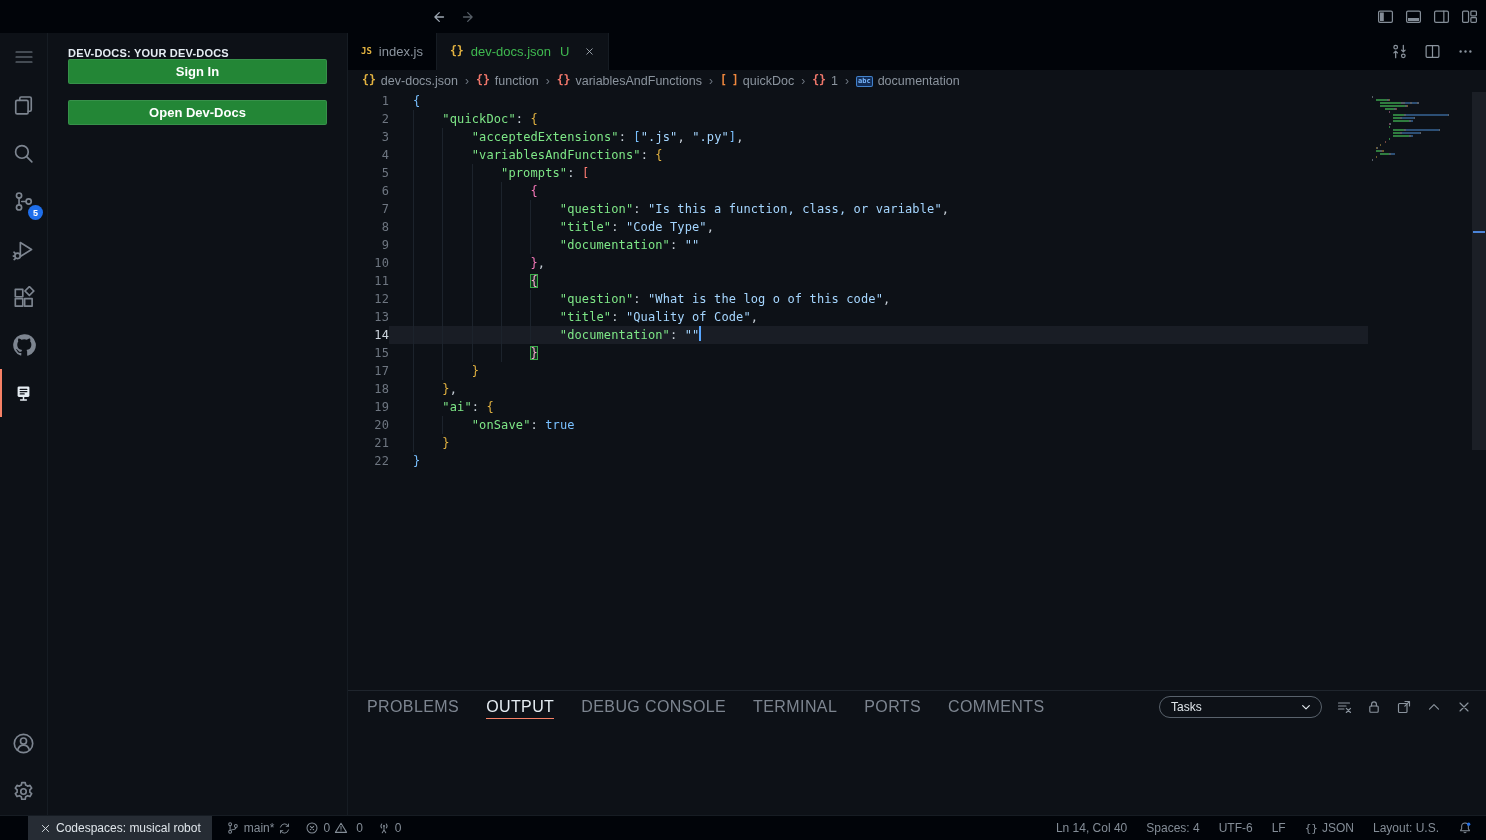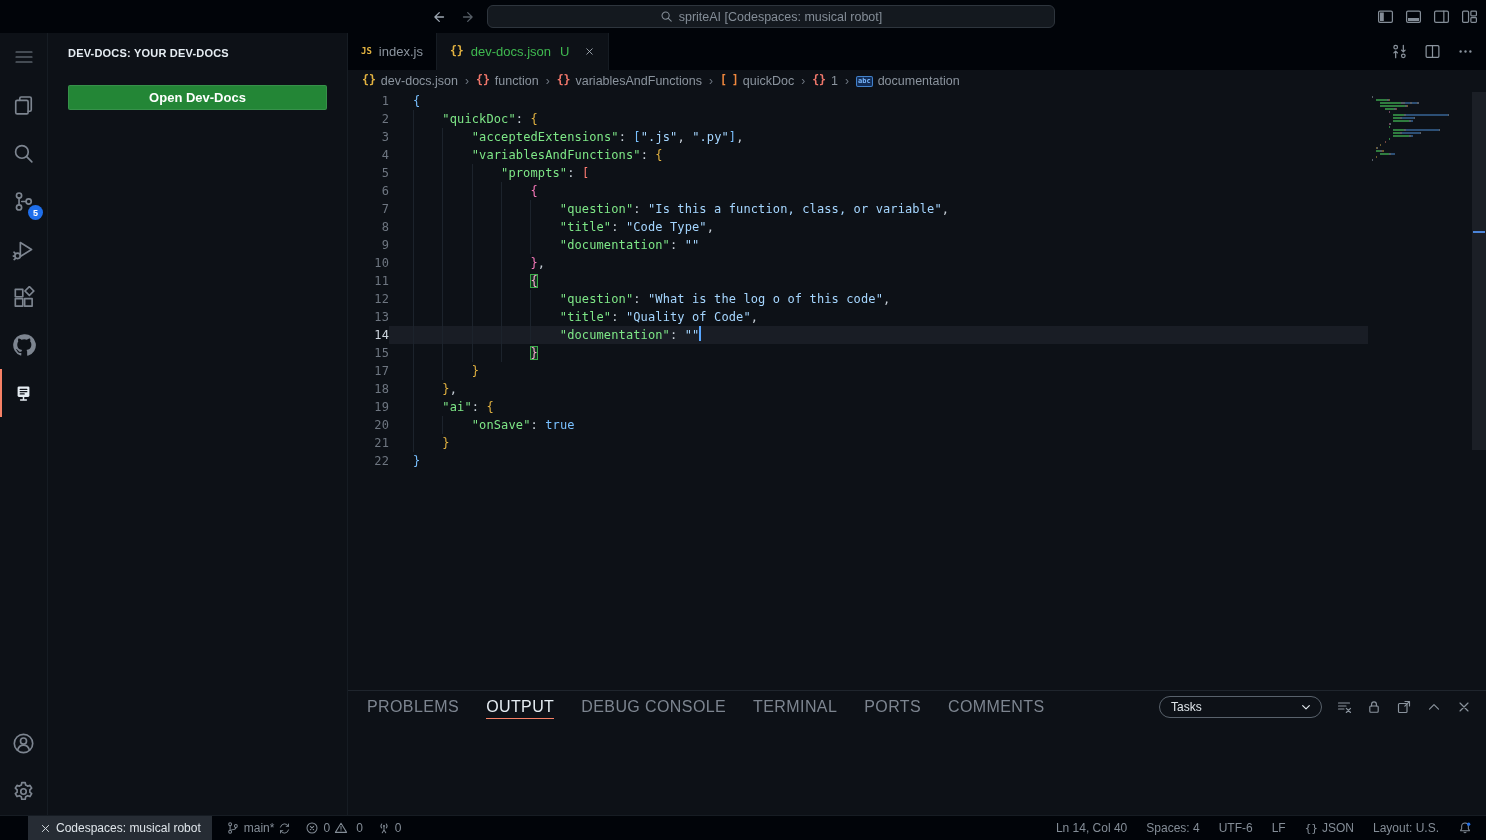--- a/index.html
+++ b/index.html
@@ -15,21 +15,21 @@
   .layout-controls .svgi{cursor:pointer}
 
   
   .main{flex:1;display:flex;min-height:0}
   .activitybar{width:48px;background:#0d1117;border-right:1px solid #161c23;display:flex;flex-direction:column;justify-content:space-between;flex:none}
   .ab-item{width:47px;height:48px;display:flex;align-items:center;justify-content:center;color:#7d8590;position:relative;cursor:pointer}
   .ab-item.active{color:#e6edf3;box-shadow:inset 2px 0 0 #f78166}
   .badge{position:absolute;right:4px;bottom:5px;min-width:15px;height:15px;border-radius:8px;background:#1f6feb;color:#fff;font-size:9px;font-weight:bold;display:flex;align-items:center;justify-content:center;padding:0 2px}
 
   .sidebar{width:300px;background:#0d1117;border-right:1px solid #161c23;padding:14px 20px 0;flex:none}
-  .sb-title{font-size:11px;font-weight:bold;color:#e6edf3;margin-bottom:26px;letter-spacing:.2px;white-space:nowrap}
+  .sb-title{font-size:11px;font-weight:bold;color:#e6edf3;letter-spacing:.2px;white-space:nowrap}
   .sb-btn{display:block;width:100%;height:25px;margin-bottom:16px;background:#238636;border:1px solid rgba(240,246,252,.1);border-radius:2px;color:#fff;font-size:13px;font-weight:bold;text-align:center;line-height:23px;cursor:pointer}
 
   .editor-group{flex:1;display:flex;flex-direction:column;min-width:0;background:#0d1117}
 
   
   .tabstrip{height:37px;background:#010409;display:flex;align-items:stretch;position:relative;flex:none}
   .tab{display:flex;align-items:center;gap:7px;padding:0 13px;font-size:13px;color:#8b949e;border-right:1px solid #161c23;cursor:pointer;white-space:nowrap}
   .tab.active{background:#0d1117;color:#3fb950}
   .tab .git{margin-left:2px}
   .tab .close{margin-left:8px;color:#b7c0c9;display:flex;align-items:center;cursor:pointer}
@@ -105,31 +105,20 @@
             </g>
           </svg>
         </span>
       <span class="svgi nav-fwd">
           <svg width="16" height="16" viewBox="0 0 16 16">
             <g fill="none" stroke="currentColor" stroke-width="1.3" stroke-linecap="round" stroke-linejoin="round">
               <path d="M6.7 3.6L11.1 8l-4.4 4.4M11.1 8H2.5"></path>
             </g>
           </svg>
         </span>
-    </div>
-    <div class="cmd-center">
-      <span class="svgi">
-          <svg width="13" height="13" viewBox="0 0 16 16">
-            <g fill="none" stroke="currentColor" stroke-width="1.3" stroke-linecap="round">
-              <circle cx="6.9" cy="6.9" r="4.4"></circle>
-              <path d="M10.2 10.2l3.6 3.6"></path>
-            </g>
-          </svg>
-        </span>
-      <span>spriteAI [Codespaces: musical robot]</span>
     </div>
     <div class="layout-controls" id="layout-controls">
         <span class="svgi">
           <svg width="17" height="17" viewBox="0 0 16 16">
             <g fill="none" stroke="currentColor" stroke-width="1.15" stroke-linecap="round" stroke-linejoin="round">
               <rect x="1.5" y="3" width="13" height="10.5" rx="1.3"></rect>
               <path fill="currentColor" stroke="none" d="M2.8 4.2h3.6v8.1H2.8z"></path>
             </g>
           </svg>
         </span>
@@ -272,20 +261,21 @@
                 </g>
               </svg>
             </span>
           </div>
         </div>
     </nav>
 
     <aside class="sidebar">
       <div class="sb-title">DEV-DOCS: YOUR DEV-DOCS</div>
       <div id="sb-buttons">
+          <button class="sb-btn">Sign In</button>
           <button class="sb-btn">Open Dev-Docs</button>
         </div>
     </aside>
 
     <section class="editor-group">
       <div class="tabstrip">
         <div id="tabs" style="display:flex">
             <div class="tab">
               <span class="ticon t-js">JS</span>
               <span>index.js</span>

